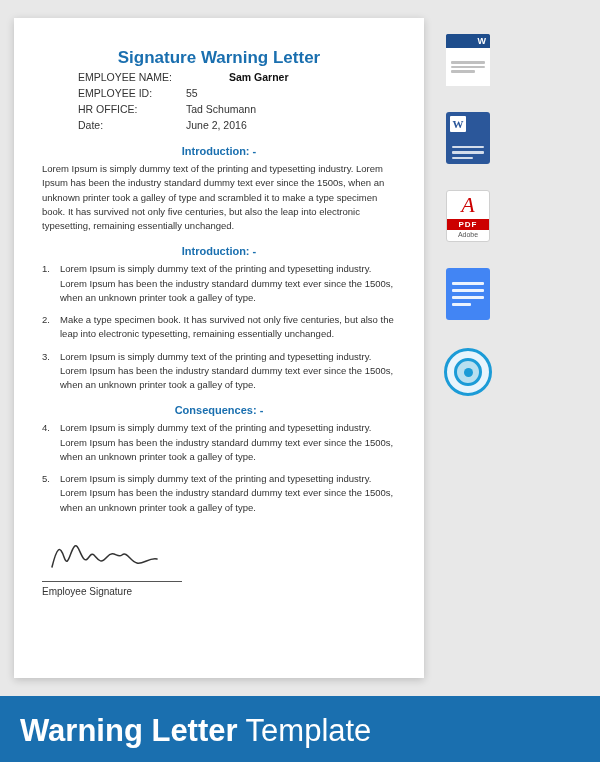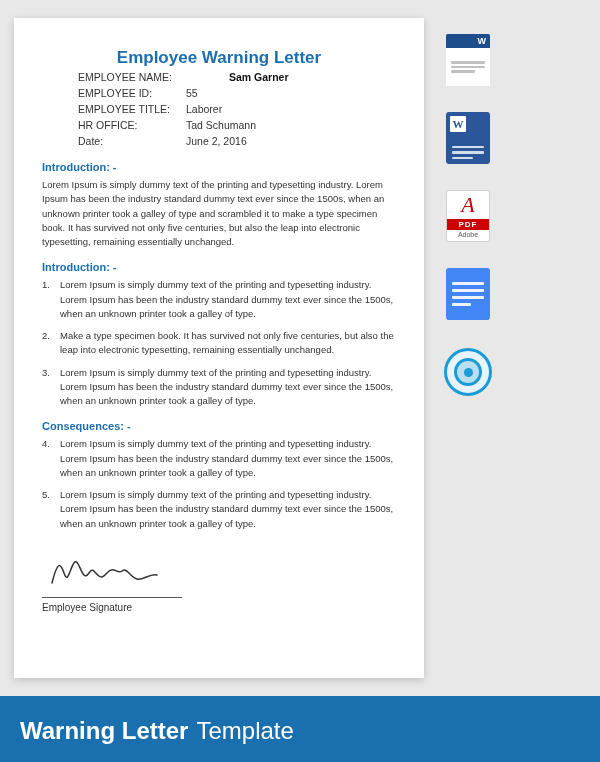--- a/index.html
+++ b/index.html
@@ -77,20 +77,21 @@
       color: #333;
       font-weight: normal;
     }
 
     .section-heading {
       color: #1a6faf;
       font-size: 11px;
       font-weight: bold;
       margin-bottom: 5px;
       margin-top: 12px;
+      text-align: center;
     }
 
     .doc-paragraph {
       font-size: 9.5px;
       color: #333;
       line-height: 1.5;
       margin-bottom: 10px;
     }
 
     .numbered-list {
@@ -236,21 +237,21 @@
     .bottom-banner {
       background: #1a6faf;
       color: #fff;
       padding: 16px 20px;
       display: flex;
       align-items: center;
       min-height: 70px;
     }
 
     .banner-text {
-      font-size: 24px;
+      font-size: 31px;
       text-align: center;
     }
 
     .banner-bold {
       font-weight: bold;
     }
 
     .banner-normal {
       font-weight: 300;
       margin-left: 8px;
@@ -264,34 +265,30 @@
   </style>
 </head>
 <body>
 
 <div class="main-wrapper">
 
   <div class="content-area">
 
     <div class="doc-preview">
 
-      <div class="doc-title">Employee Warning Letter</div>
+      <div class="doc-title">Signature Warning Letter</div>
 
       <div class="doc-fields">
         <div class="doc-field-row">
           <span class="field-label">EMPLOYEE NAME:</span>
           <span class="field-value">Sam Garner</span>
         </div>
         <div class="doc-field-row">
           <span class="field-label">EMPLOYEE ID:</span>
           <span class="field-value-normal">55</span>
-        </div>
-        <div class="doc-field-row">
-          <span class="field-label">EMPLOYEE TITLE:</span>
-          <span class="field-value-normal">Laborer</span>
         </div>
         <div class="doc-field-row">
           <span class="field-label">HR OFFICE:</span>
           <span class="field-value-normal">Tad Schumann</span>
         </div>
         <div class="doc-field-row">
           <span class="field-label">Date:</span>
           <span class="field-value-normal">June 2, 2016</span>
         </div>
       </div>

